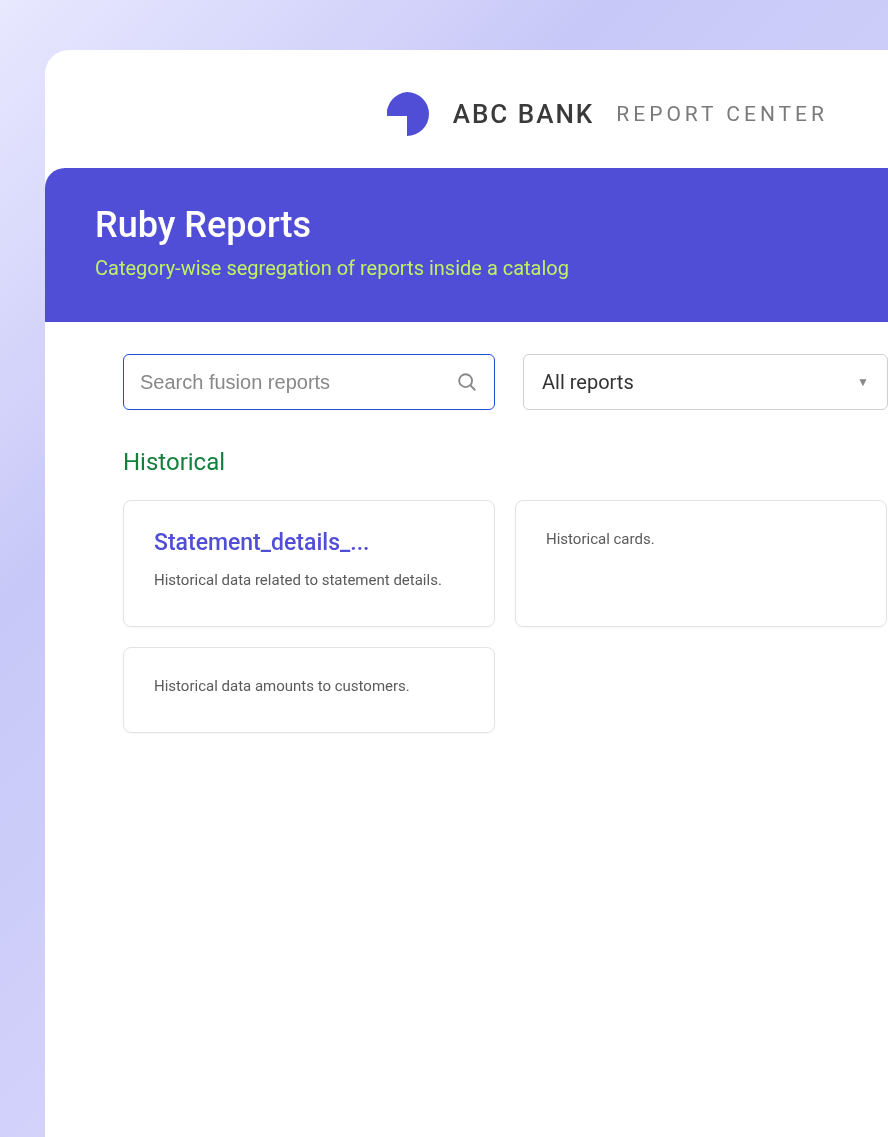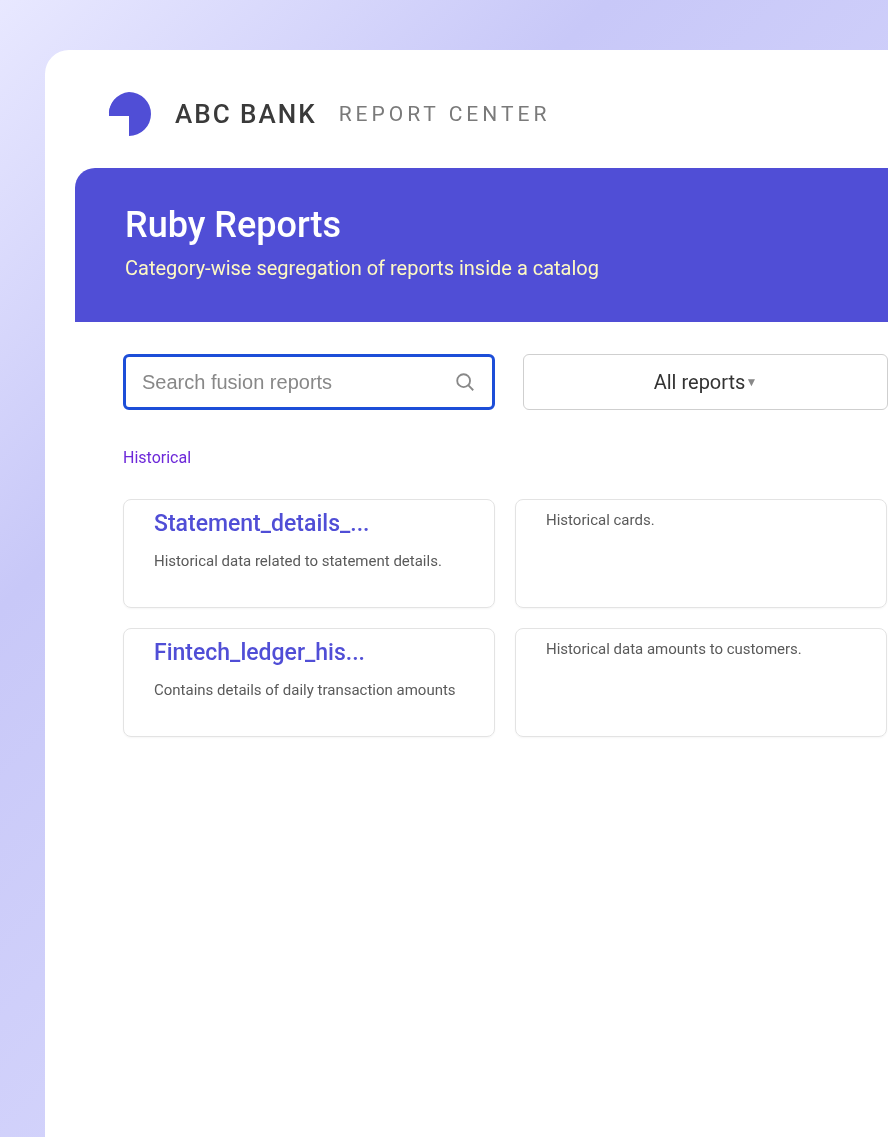--- a/index.html
+++ b/index.html
@@ -26,20 +26,21 @@
       background: #ffffff;
       border-radius: 24px 0 0 0;
       overflow: hidden;
     }
     
     .header {
       display: flex;
       align-items: center;
       padding: 40px 60px 30px 60px;
       gap: 22px;
+      justify-content: flex-end;
     }
     
     .logo {
       width: 48px;
       height: 48px;
       position: relative;
     }
     
     .logo svg {
       width: 100%;
@@ -56,54 +57,53 @@
     .app-subtitle {
       font-size: 21px;
       font-weight: 400;
       letter-spacing: 4px;
       color: #7a7a7a;
     }
     
     .hero {
       background: #504ed6;
       padding: 36px 60px 42px 50px;
-      margin-left: 30px;
       border-radius: 20px 0 0 0;
     }
     
     .hero-title {
       color: #ffffff;
       font-size: 36px;
       font-weight: 500;
       margin-bottom: 10px;
     }
     
     .hero-subtitle {
-      color: #fef9c3;
+      color: #bef264;
       font-size: 20px;
       font-weight: 400;
     }
     
     .content {
       background: #ffffff;
       margin-left: 30px;
       padding: 32px 0 32px 48px;
     }
     
     .controls {
       display: flex;
       gap: 28px;
       margin-bottom: 38px;
     }
     
     .search-box {
       flex: 0 0 372px;
       display: flex;
       align-items: center;
-      border: 3px solid #1d4ed8;
+      border: 1px solid #1d4ed8;
       border-radius: 6px;
       padding: 0 16px;
       height: 56px;
     }
     
     .search-input {
       flex: 1;
       border: none;
       outline: none;
       font-size: 20px;
@@ -118,54 +118,54 @@
     .search-icon {
       color: #888;
       width: 22px;
       height: 22px;
     }
     
     .dropdown {
       flex: 1;
       display: flex;
       align-items: center;
-      justify-content: center;
+      justify-content: space-between;
       border: 1px solid #cfcfcf;
       border-radius: 6px;
       padding: 0 18px;
       height: 56px;
       cursor: pointer;
     }
     
     .dropdown-value {
       font-size: 20px;
       color: #333;
     }
     
     .dropdown-arrow {
       color: #888;
       font-size: 12px;
     }
     
     .section-label {
-      font-size: 16px;
-      color: #6d28d9;
-      margin-bottom: 32px;
+      font-size: 24px;
+      color: #15803d;
+      margin-bottom: 24px;
     }
     
     .cards-grid {
       display: grid;
       grid-template-columns: 372px 372px;
       gap: 20px 20px;
     }
     
     .card {
       border: 1px solid #e3e3e3;
       border-radius: 8px;
-      padding: 10px 30px 34px 30px;
+      padding: 28px 30px 34px 30px;
       cursor: pointer;
       box-shadow: 0 1px 2px rgba(0,0,0,0.04);
     }
     
     .card-title {
       font-size: 23px;
       font-weight: 500;
       color: #504ed6;
       margin-bottom: 14px;
       white-space: nowrap;
@@ -220,23 +220,19 @@
 
     <div class="cards-grid">
       <div class="card">
         <div class="card-title">Statement_details_...</div>
         <div class="card-desc">Historical data related to statement details.</div>
       </div>
       <div class="card">
         <div class="card-desc">Historical cards.</div>
       </div>
       <div class="card">
-        <div class="card-title">Fintech_ledger_his...</div>
-        <div class="card-desc">Contains details of daily transaction amounts</div>
-      </div>
-      <div class="card">
         <div class="card-desc">Historical data amounts to customers.</div>
       </div>
     </div>
 
   </div>
 
 </div>
 
 </body></html>

